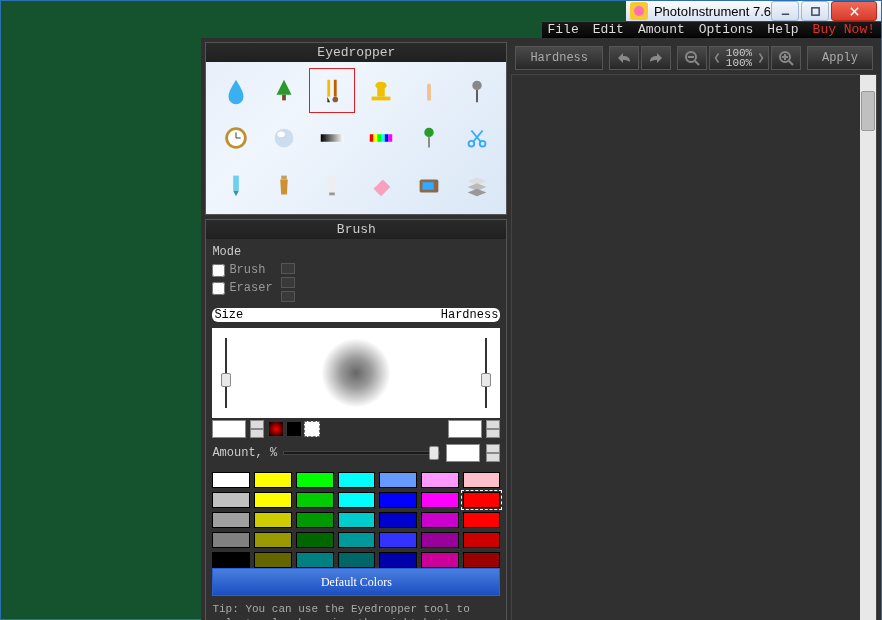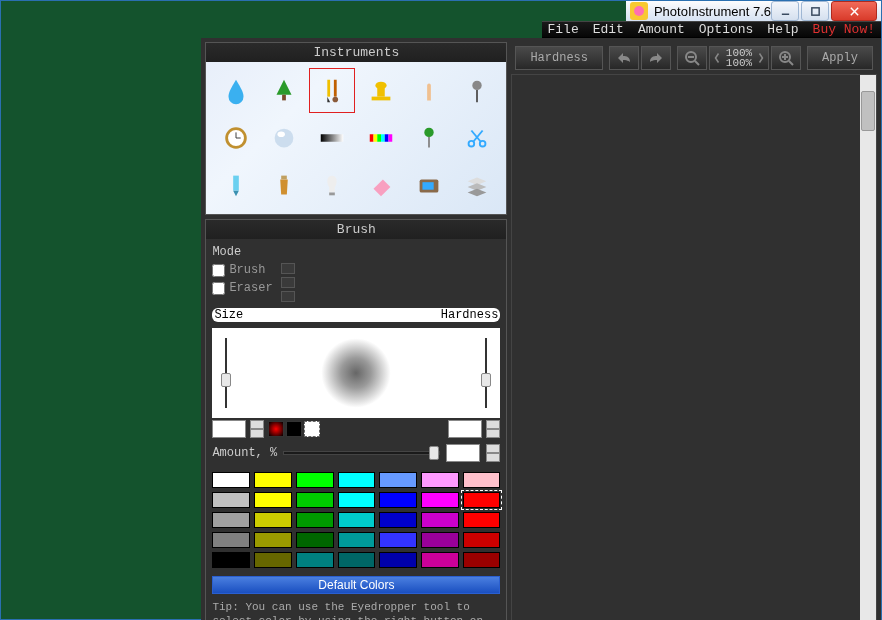--- a/index.html
+++ b/index.html
@@ -48,21 +48,21 @@
   .spinner { width: 14px; display: flex; flex-direction: column; }
   .spinner div { height: 9px; background: #ddd; border: 1px solid #888; }
   .mini-swatches { display: flex; gap: 2px; }
   .mini-sw { width: 16px; height: 16px; border: 1px solid #333; }
   .amount-row { display: flex; align-items: center; gap: 6px; margin-top: 6px; color: #ccc; }
   .h-slider { flex: 1; height: 4px; background: #1a1a1a; border: 1px solid #444; position: relative; }
   .h-thumb { width: 10px; height: 14px; background: #e8e8e8; border: 1px solid #888; position: absolute; right: 0; top: -6px; border-radius: 2px; }
   .palette { display: grid; grid-template-columns: repeat(7,1fr); gap: 4px; margin-top: 10px; }
   .swatch { height: 16px; border: 1px solid #000; cursor: pointer; }
   .swatch.active { outline: 1px dashed #fff; outline-offset: 1px; }
-  .default-colors { margin-top: 8px; height: 18px; background: linear-gradient(#4a7fe0,#1a4fc0); border: 1px solid #2a5fd0; color: #fff; display: flex; align-items: center; justify-content: center; font-family: Liberation Sans, sans-serif; cursor: pointer; }
+  .default-colors { margin-top: 0; height: 28px; background: linear-gradient(#4a7fe0,#1a4fc0); border: 1px solid #2a5fd0; color: #fff; display: flex; align-items: center; justify-content: center; font-family: Liberation Serif, serif; cursor: pointer; }
   .tip { margin-top: 6px; color: #aaa; font-family: "Courier New", monospace; font-size: 11px; line-height: 1.3; }
   .toolbar { height: 32px; display: flex; align-items: center; gap: 6px; padding: 2px 4px; }
   .tbtn { background: linear-gradient(#4a4a4a,#282828); border: 1px solid #555; color: #aaa; font-family: "Courier New", monospace; display: flex; align-items: center; justify-content: center; height: 24px; cursor: pointer; }
   .tbtn.text { padding: 0 14px; }
   .tbtn.icon { width: 30px; }
   .tbtn.dbl { width: 60px; display: flex; }
   .tbtn svg { width: 16px; height: 16px; fill: #888; }
   .tgroup { display: flex; gap: 2px; }
   .canvas-area { flex: 1; background: #303030; border: 1px solid #444; position: relative; }
   .scrollbar-v { position: absolute; right: 0; top: 0; bottom: 0; width: 16px; background: #e8e8e8; }
@@ -104,21 +104,21 @@
     <span>Amount</span>
     <span>Options</span>
     <span>Help</span>
     <span class="buynow">Buy Now!</span>
   </div>
 
   <div class="content">
     <div class="left-col">
 
       <div class="panel">
-        <div class="panel-title">Instruments</div>
+        <div class="panel-title">Eyedropper</div>
         <div class="instruments-grid" id="instruments-grid">
             <div class="instr">
               <svg viewBox="0 0 32 32">
                 <path d="M16 4 C10 14 8 18 8 22 A8 8 0 0 0 24 22 C24 18 22 14 16 4" fill="#3ab0f0"></path>
               </svg>
             </div>
             <div class="instr">
               <svg viewBox="0 0 32 32">
                 <path d="M16 4 L8 20 L24 20 Z" fill="#2a9a2a"></path>
                 <rect x="14" y="20" width="4" height="6" fill="#7a4a2a"></rect>

